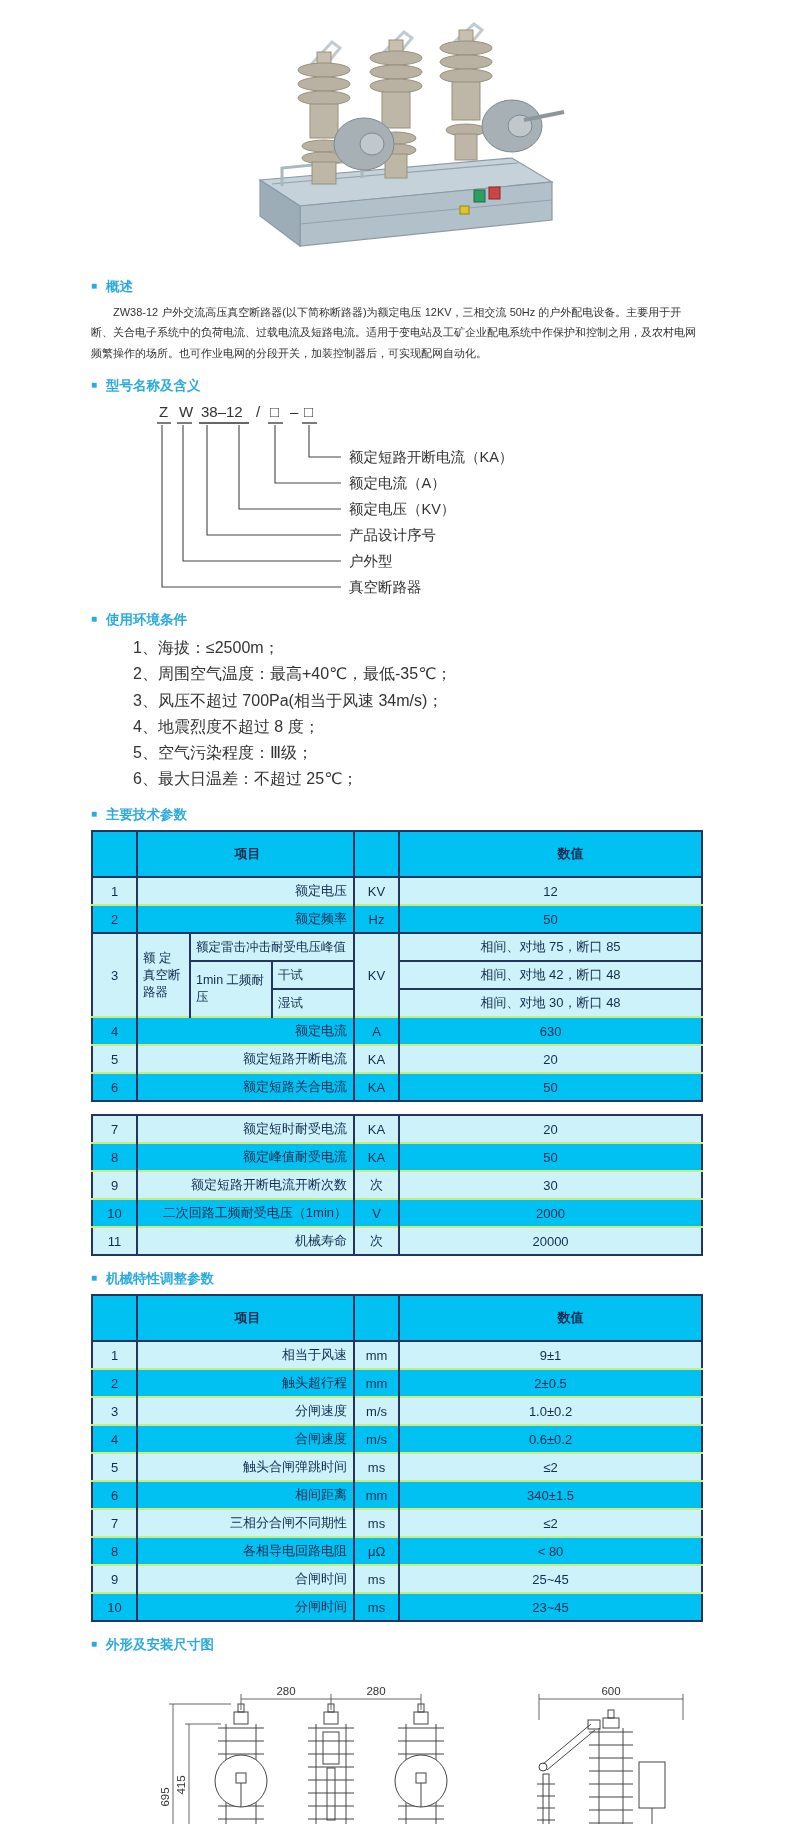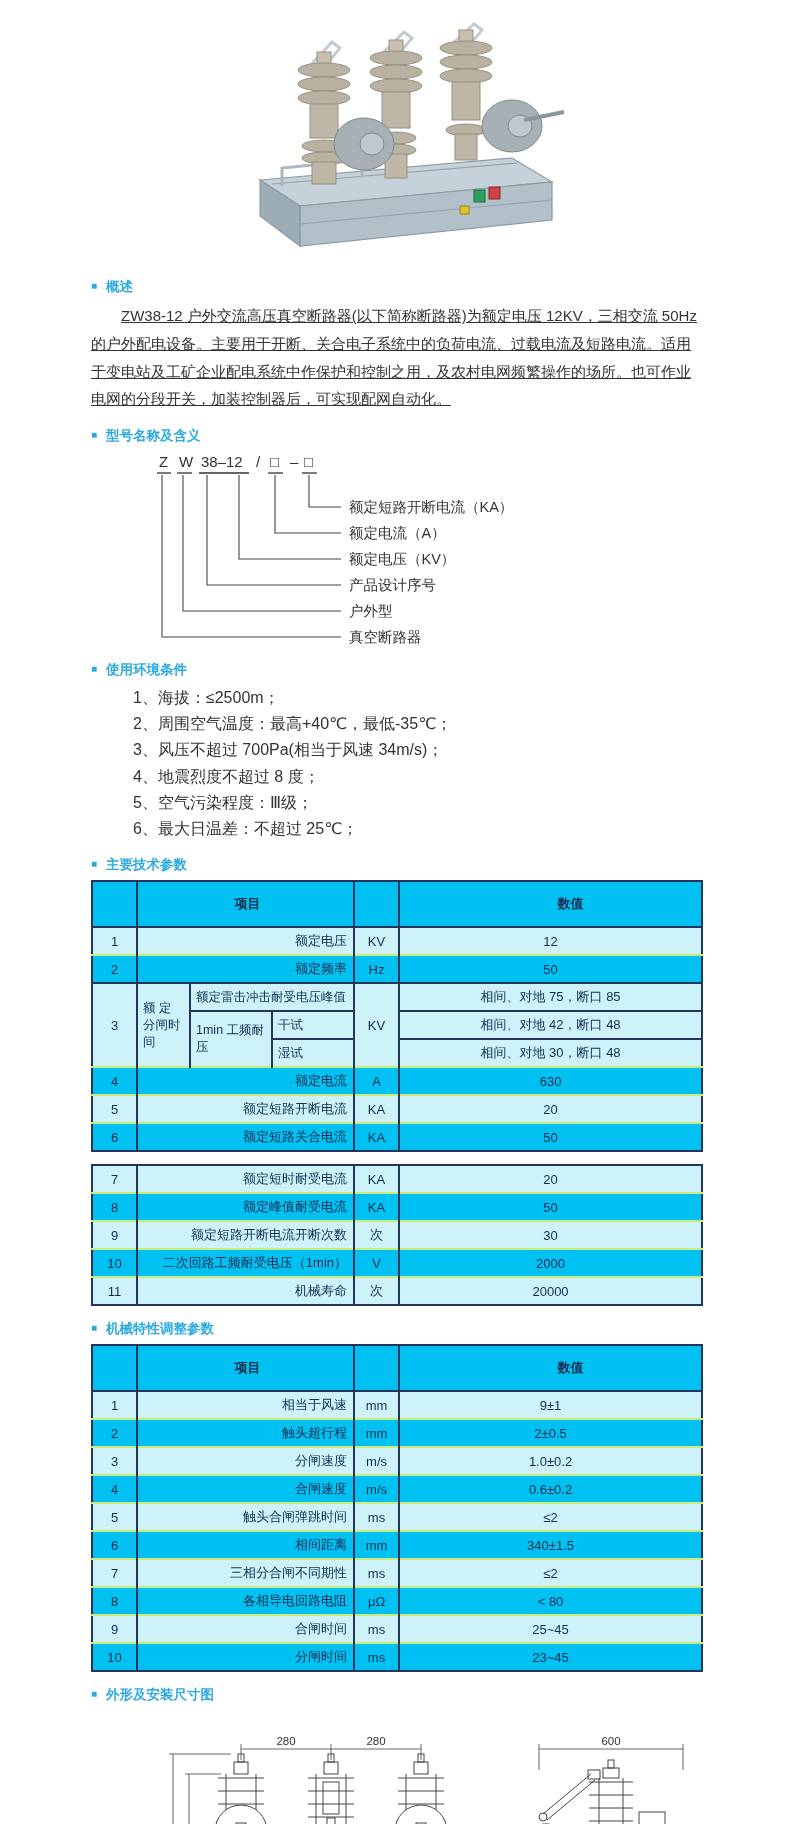--- a/index.html
+++ b/index.html
@@ -13,21 +13,21 @@
   }
   *{box-sizing:border-box;}
   html,body{margin:0;padding:0;background:#ffffff;}
   body{font-family:"Liberation Sans","DejaVu Sans",sans-serif;color:var(--txt);}
   .page{width:793px;margin:0 auto;background:#fff;padding:8px 91px 40px 91px;}
   .photo-wrap{text-align:center;margin:0 0 6px 0;}
   .photo-wrap svg{display:inline-block;}
   .sec-head{display:flex;align-items:center;gap:9px;margin:14px 0 6px 0;
             color:var(--accent);font-size:13.5px;font-weight:600;}
   .sec-head .sq{font-size:10px;line-height:1;transform:translateY(-1px);}
-  .para{margin:2px 0 2px 0;text-indent:2em;font-size:15px;line-height:1.85;color:var(--txt);text-decoration:underline;}
+  .para{margin:2px 0 2px 0;text-indent:2em;font-size:11px;line-height:1.85;color:var(--txt);}
   .env-item{margin-left:42px;font-size:16px;line-height:1.64;color:var(--txt);}
   .ladder{display:block;margin:4px 0 0 0;}
   .tech-table{width:610px;border-collapse:collapse;table-layout:fixed;
               border:2px solid var(--dark);margin:4px 0 0 0;}
   .tech-table th,.tech-table td{font-size:13px;color:var(--tbltxt);padding:4px 6px;
               overflow:hidden;}
   .tech-table thead th{background:var(--cyB);font-weight:600;height:27px;padding-left:46px;}
   .tech-table .c-no{text-align:center;}
   .tech-table .c-item{text-align:right;padding-left:10px;}
   .tech-table .c-mid{text-align:center;}
@@ -209,21 +209,21 @@
           <td class="c-mid bl">12</td>
         </tr>
         <tr class="br sep">
           <td class="c-no">2</td>
           <td class="c-item bl" colspan="3">额定频率</td>
           <td class="c-mid bl">Hz</td>
           <td class="c-mid bl">50</td>
         </tr>
         <tr class="lt darktop">
           <td class="c-no" rowspan="3">3</td>
-          <td class="c-sub bl" rowspan="3">额 定 分闸时间</td>
+          <td class="c-sub bl" rowspan="3">额 定 真空断路器</td>
           <td class="c-sub bl" colspan="2">额定雷击冲击耐受电压峰值</td>
           <td class="c-mid bl" rowspan="3">KV</td>
           <td class="c-mid bl">相间、对地 75，断口 85</td>
         </tr>
         <tr class="lt subdark">
           <td class="c-sub bl" rowspan="2">1min 工频耐压</td>
           <td class="c-sub bl">干试</td>
           <td class="c-mid bl">相间、对地 42，断口 48</td>
         </tr>
         <tr class="lt subdark">

